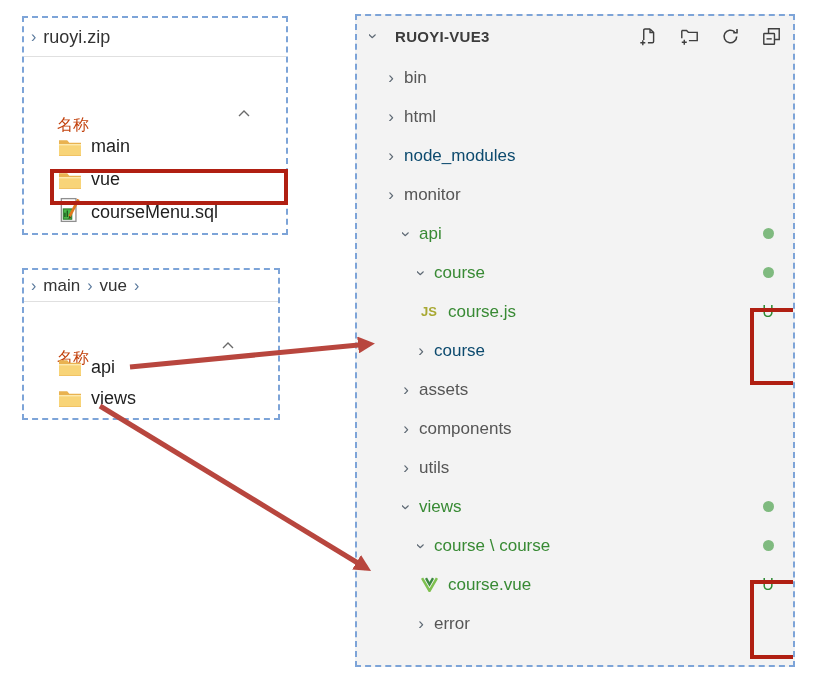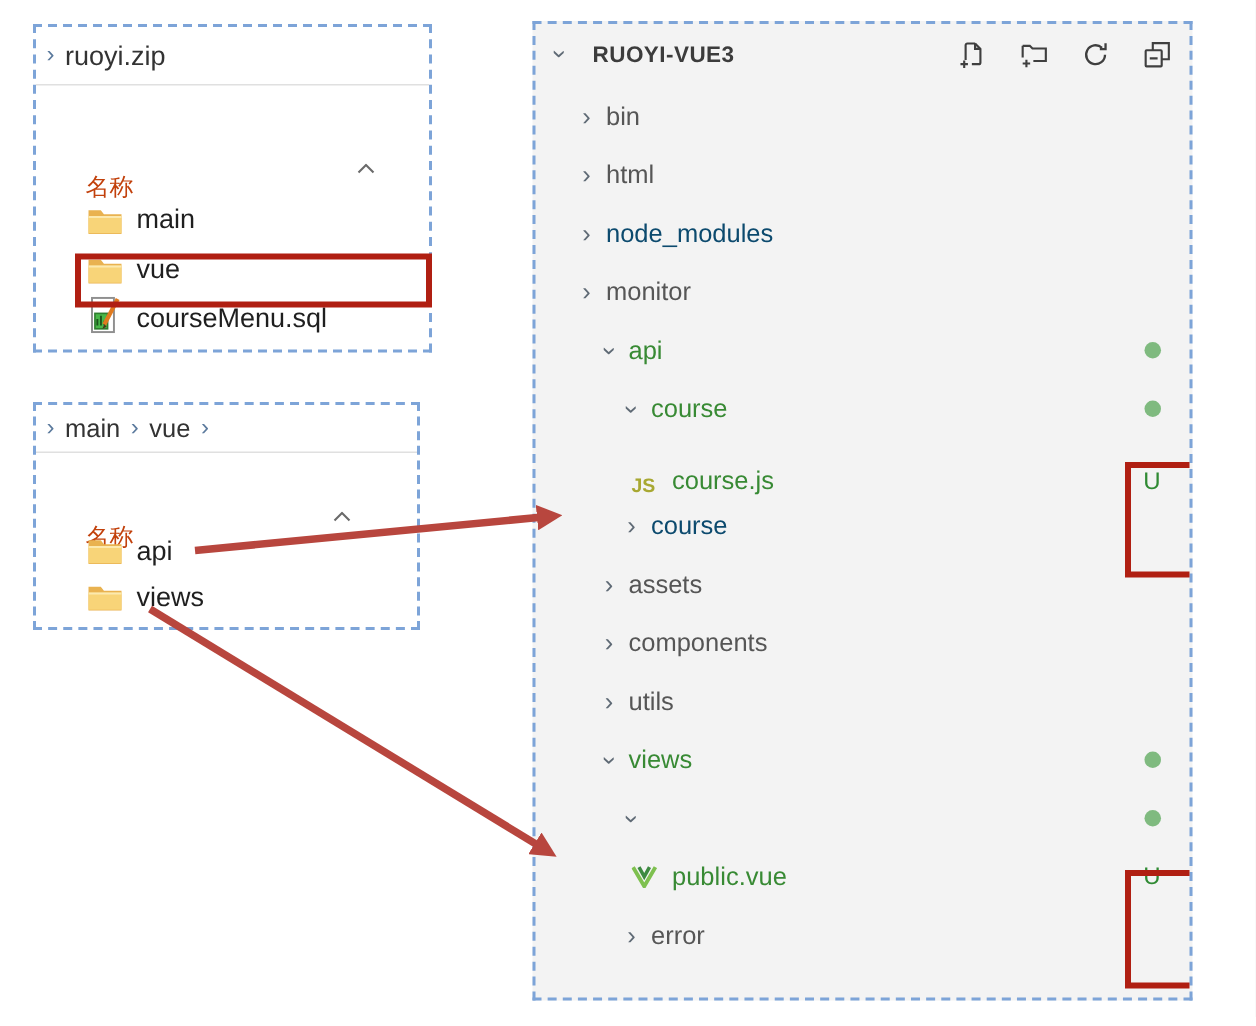--- a/index.html
+++ b/index.html
@@ -213,21 +213,21 @@
           <span class="gdot"></span>
         </span>
       </div>
       <div class="vrow green" style="padding-left: 54px;">
         <span class="chev exp">›</span>
         <span class="tlabel">course</span>
         <span class="stat">
           <span class="gdot"></span>
         </span>
       </div>
-      <div class="vrow green" style="padding-left: 64px; align-items: flex-end;">
+      <div class="vrow green" style="padding-left: 64px;">
         <span class="jsicon">JS</span>
         <span class="tlabel">course.js</span>
         <span class="stat ubadge">U</span>
       </div>
       <div class="vrow dim" style="padding-left: 54px;">
         <span class="chev">›</span>
         <span class="tlabel">course</span>
         <span class="stat"></span>
       </div>
       <div class="vrow normal" style="padding-left: 39px;">
@@ -247,32 +247,33 @@
       </div>
       <div class="vrow green" style="padding-left: 39px;">
         <span class="chev exp">›</span>
         <span class="tlabel">views</span>
         <span class="stat">
           <span class="gdot"></span>
         </span>
       </div>
       <div class="vrow green" style="padding-left: 54px;">
         <span class="chev exp">›</span>
+        <span class="tlabel">course \ course</span>
         <span class="stat">
           <span class="gdot"></span>
         </span>
       </div>
       <div class="vrow green" style="padding-left: 64px;">
         <span class="fico">
           <svg width="17" height="15" viewBox="0 0 16 14" fill="none">
             <path d="M1 1l7 12L15 1" stroke="#7ec04f" stroke-width="2.4"></path>
             <path d="M4.7 1L8 6.9 11.3 1" stroke="#3d8a41" stroke-width="2.2"></path>
           </svg>
         </span>
-        <span class="tlabel">public.vue</span>
+        <span class="tlabel">course.vue</span>
         <span class="stat ubadge">U</span>
       </div>
       <div class="vrow normal" style="padding-left: 54px;">
         <span class="chev">›</span>
         <span class="tlabel">error</span>
         <span class="stat"></span>
       </div>
     </div>
   <div class="hlbox" id="boxCourse"></div>
   <div class="hlbox" id="boxViewsCourse"></div>

